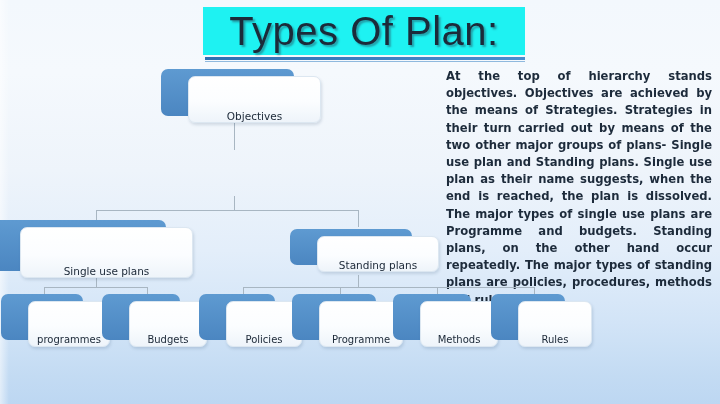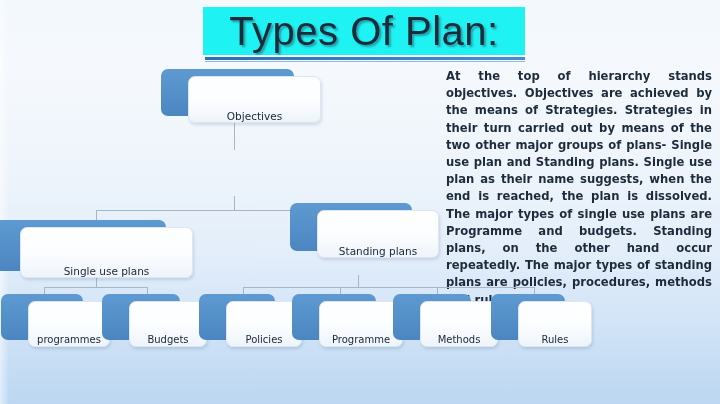--- a/index.html
+++ b/index.html
@@ -197,21 +197,21 @@
     </div>
 
 
     <div class="node" style="left:0; top:227px; width:173px; height:51px;">
       <div class="backing"></div>
       <div class="face">
         <span class="label">Single use plans</span>
       </div>
     </div>
 
-    <div class="node" style="left:297px; top:210px; width:122px; height:48px;">
+    <div class="node" style="left:297px; top:236px; width:122px; height:36px;">
       <div class="backing"></div>
       <div class="face">
         <span class="label">Standing plans</span>
       </div>
     </div>
 
     <div class="node leaf" style="left:8px; top:301px; width:82px; height:46px;padding-left:28px;">
       <div class="backing"></div>
       <div class="face">
         <span class="label">programmes</span>

